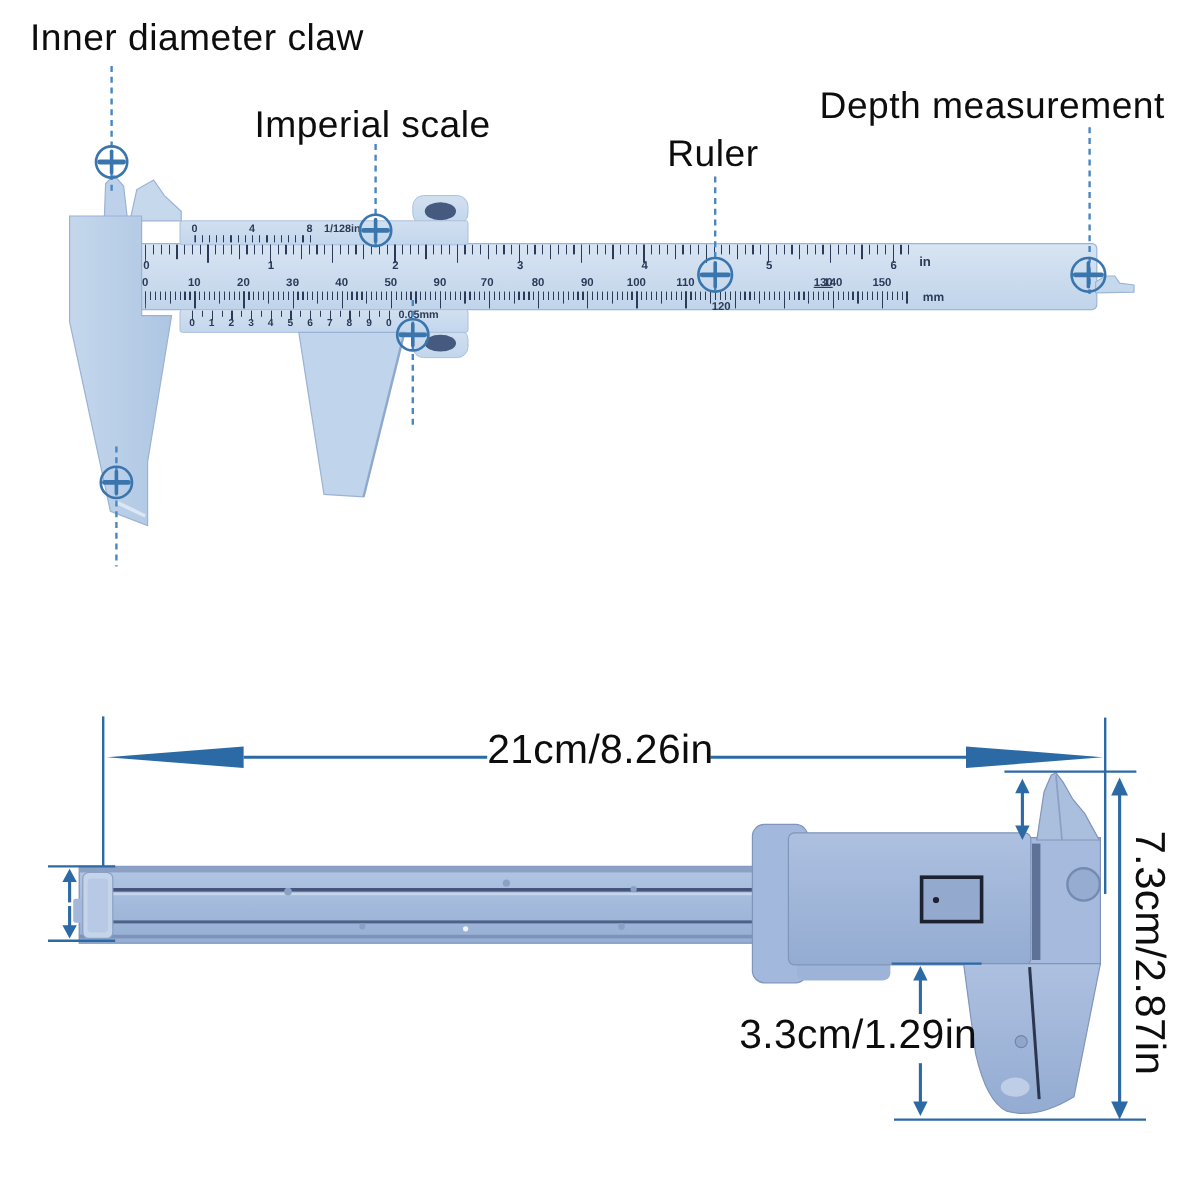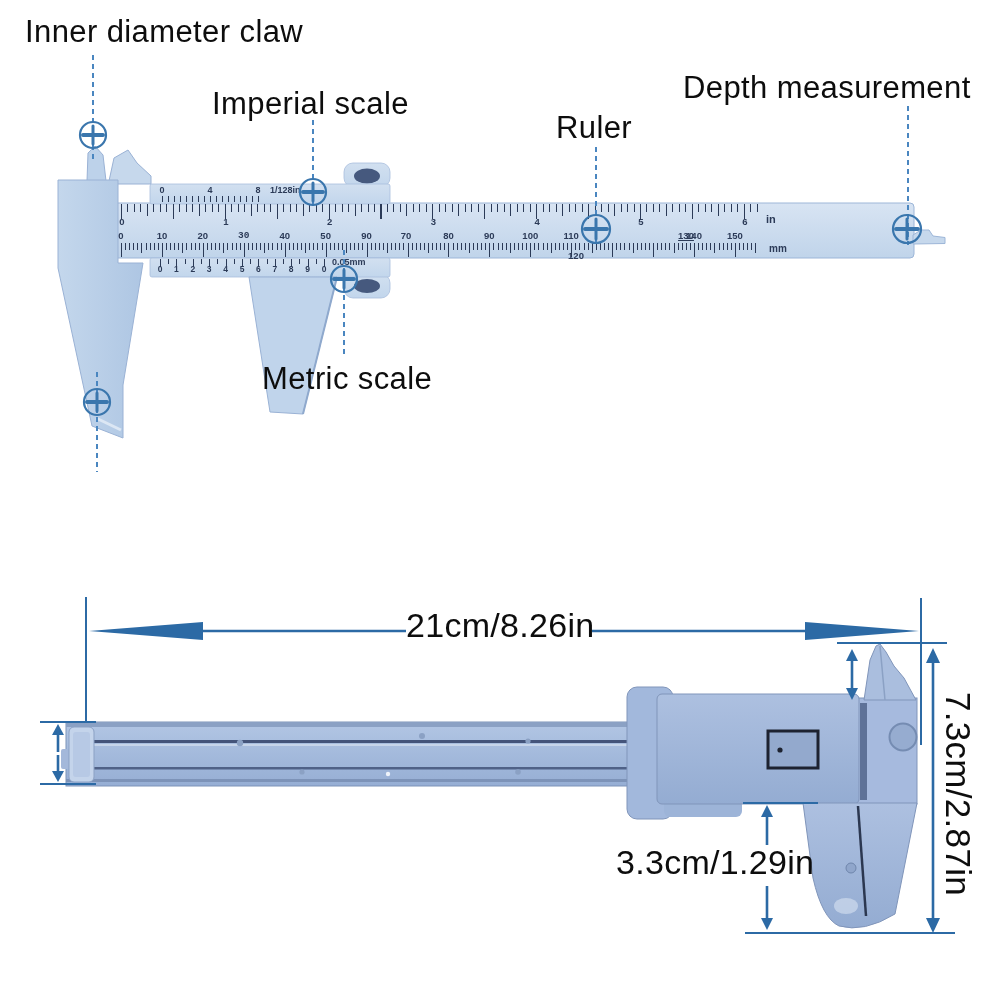--- a/index.html
+++ b/index.html
@@ -179,21 +179,21 @@
       <span style="left: 202.86px;">20</span>
       <span style="left: 243.79px; font-family: Liberation Mono, monospace;">30</span>
       <span style="left: 284.72px;">40</span>
       <span style="left: 325.65px;">50</span>
       <span style="left: 366.58px;">90</span>
       <span style="left: 406px;">70</span>
       <span style="left: 448.44px;">80</span>
       <span style="left: 489.37px;">90</span>
       <span style="left: 530.3px;">100</span>
       <span style="left: 571.23px;">110</span>
-      <span style="left: 576px; margin-top: 20px;">120</span>
+      <span style="left: 601px; margin-top: 20px;">120</span>
       <span style="left: 686px; text-decoration: underline;">130</span>
       <span style="left: 694.02px;">140</span>
       <span style="left: 734.95px;">150</span>
     </div>
   <div id="mv-digits" class="numrow">
       <span style="left: 160px;">0</span>
       <span style="left: 176.4px;">1</span>
       <span style="left: 192.8px;">2</span>
       <span style="left: 209.2px;">3</span>
       <span style="left: 225.6px;">4</span>
@@ -290,19 +290,18 @@
       <line x1="767" y1="886" x2="767" y2="922"></line>
       <line x1="58" y1="731" x2="58" y2="752"></line>
       <line x1="58" y1="755" x2="58" y2="775"></line>
     </g>
   </svg>
 
   <div class="callout lbl-inner">Inner diameter claw</div>
   <div class="callout lbl-imperial">Imperial scale</div>
   <div class="callout lbl-ruler">Ruler</div>
   <div class="callout lbl-depth">Depth measurement</div>
-  <div class="callout lbl-metric">Metric scale</div>
 
   <div class="dim dim-length">21cm/8.26in</div>
   <div class="dim dim-jaw">3.3cm/1.29in</div>
   <div class="dim dim-total">7.3cm/2.87in</div>
 
 </div>
 
 </body></html>

